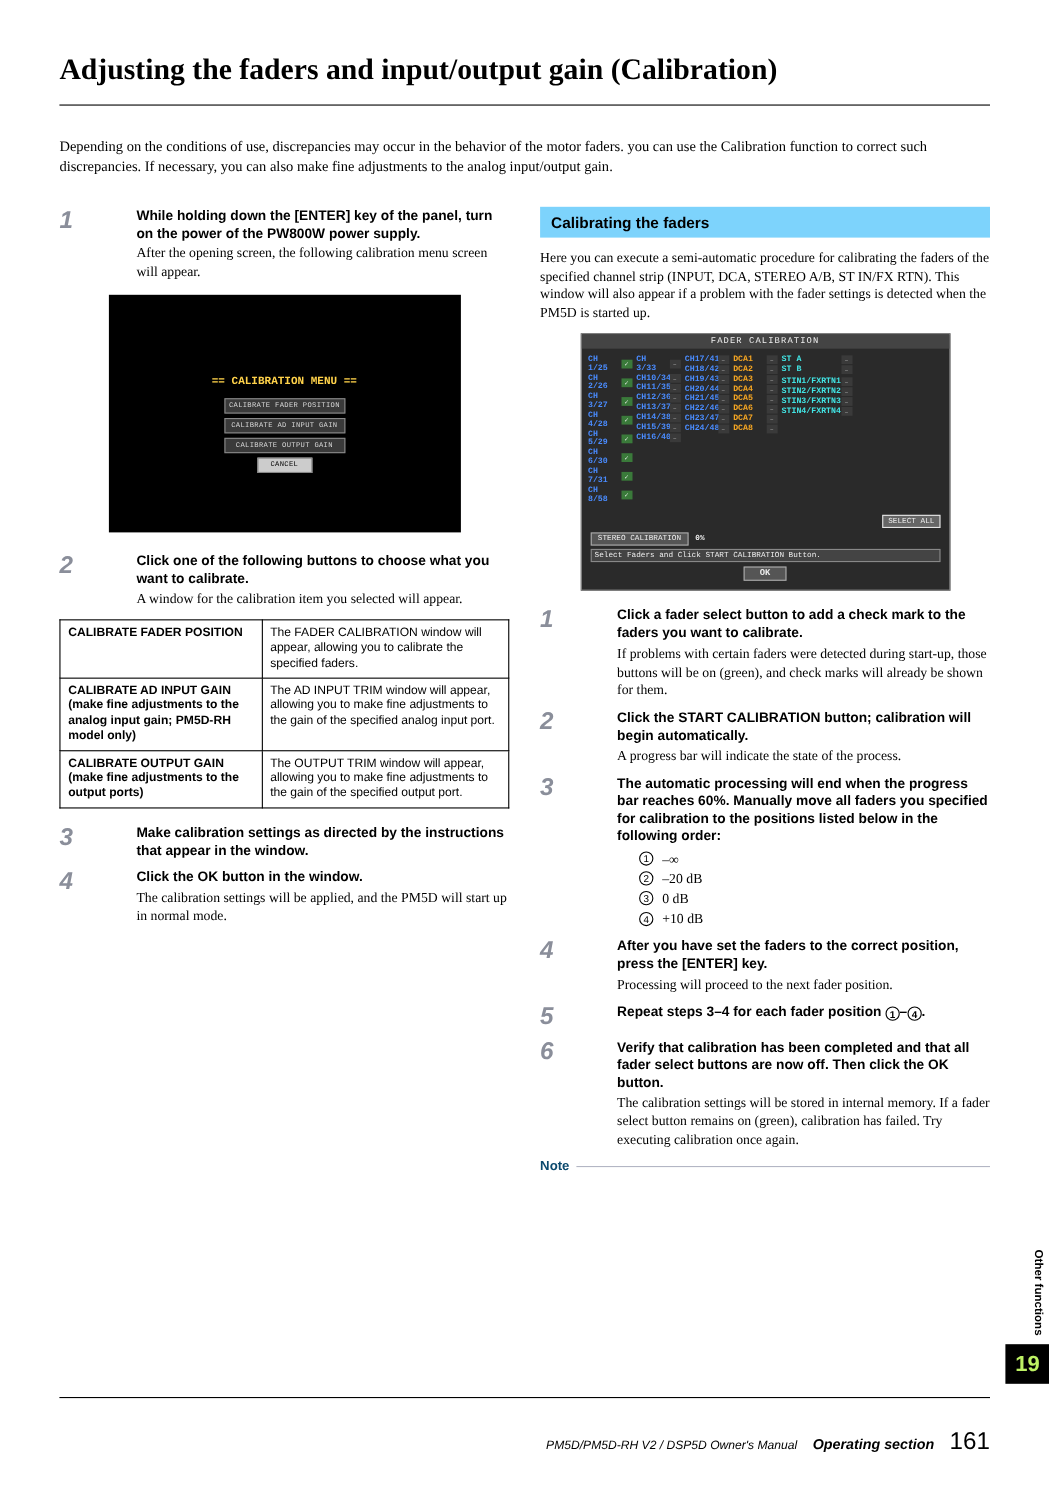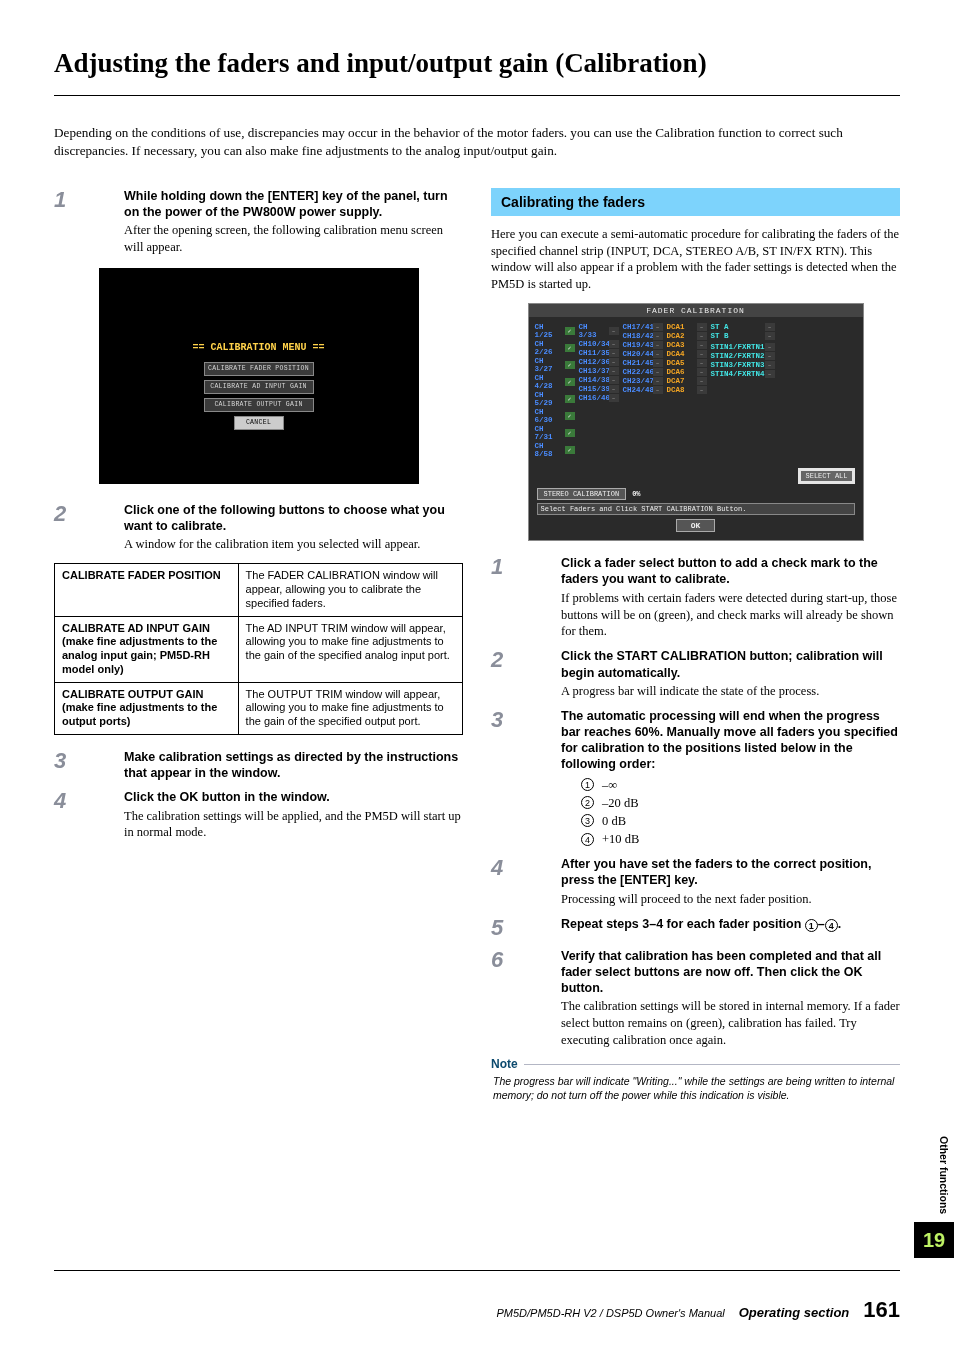--- a/index.html
+++ b/index.html
@@ -137,21 +137,21 @@
   }
   .fc-colblock { display:flex; flex-direction:column; gap:1px; }
   .fc-row { display:flex; gap:2px; align-items:center;}
   .fc-lbl { color:#4a8cff; font-weight:bold; width:28px; font-size:7.5px;}
   .fc-lbl.orange { color:#f5a623; }
   .fc-lbl.cyan { color:#42e4e4; }
   .fc-chk { width:10px; height:8px; background:#3a7a3a; display:flex;align-items:center;justify-content:center;font-size:6px;}
   .fc-chk.off { background:#3a3a3a; color:#aaa;}
   .fc-bot { padding:4px 8px 8px;}
   .fc-sel { text-align:right; }
-  .fc-sel-btn{display:inline-block;background:#666;border:3px solid #e5e5e5;padding:1px 4px;font-size:7px;margin-left:29px;}
+  .fc-sel-btn{display:inline-block;background:#666;border:1px solid #e5e5e5;padding:1px 4px;font-size:7px;margin-left:29px;}
   .fc-start{display:flex;gap:6px;align-items:center;margin-top:4px;}
   .fc-start-btn{background:#555;border:1px solid #aaa;padding:1px 6px;font-size:7px;}
   .fc-progress{display:flex;align-items:center;gap:3px; font-size:7px;}
   .fc-progress-txt{font-weight:bold;}
   .fc-msg{background:#444;border:1px solid #888;padding:1px 3px;margin-top:3px;font-size:7px;}
   .fc-ok{text-align:center;margin-top:4px;}
   .fc-ok-btn{display:inline-block;background:#555;border:1px solid #aaa;padding:1px 14px;font-size:8px;font-weight:bold;}
   .circ {
     display:inline-block;width:13px;height:13px;border:1px solid #000;border-radius:50%;
     text-align:center;font-size:9px;line-height:12px;vertical-align:-1px;
@@ -188,21 +188,21 @@
     display:flex;align-items:center;justify-content:center;text-align:center;
   }
   .footer {
     position:absolute; bottom:28px; left:0; right:0;
     display:flex; justify-content:flex-end; align-items:baseline;
     gap:14px; padding: 0 54px;
     font-family: Arial, Helvetica, sans-serif;
   }
   .footer .manual{font-style:italic;font-size:11px;}
   .footer .sect{font-weight:bold;font-style:italic;font-size:13px;}
-  .footer .page{font-weight:bold;font-size:22px;}
+  .footer .page{font-weight:normal;font-size:22px;}
   .footer .rule{position:absolute;bottom:52px;left:54px;right:54px;border-top:1px solid #000;}
 </style>
 </head>
 <body>
 
 <h1>Adjusting the faders and input/output gain (Calibration)</h1>
 <p class="intro">Depending on the conditions of use, discrepancies may occur in the behavior of the motor faders. you can use the Calibration function to correct such discrepancies. If necessary, you can also make fine adjustments to the analog input/output gain.</p>
 
 <div class="columns">
 
@@ -516,21 +516,20 @@
       <div class="step-body">
         <div class="step-head">Verify that calibration has been completed and that all fader select buttons are now off. Then click the OK button.</div>
         <div class="step-desc">The calibration settings will be stored in internal memory. If a fader select button remains on (green), calibration has failed. Try executing calibration once again.</div>
       </div>
     </div>
 
     <div class="note-block">
       <div class="note-title">
           <span>Note</span>
         </div>
-      <div class="note-body">The progress bar will indicate "Writing..." while the settings are being written to internal memory; do not turn off the power while this indication is visible.</div>
     </div>
 
   </div>
 </div>
 
 <div class="side-tab">Other functions</div>
 <div class="side-box">19</div>
 
 <div class="footer">
   <div class="rule"></div>

